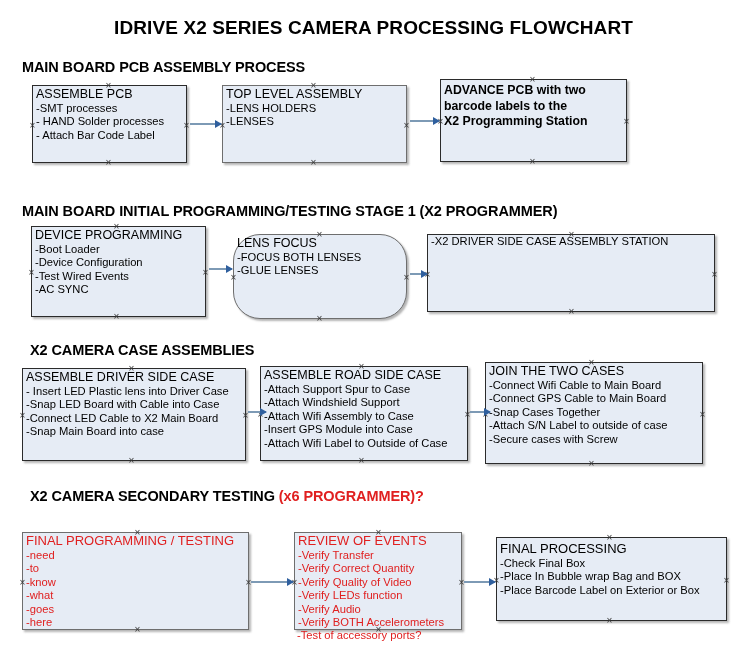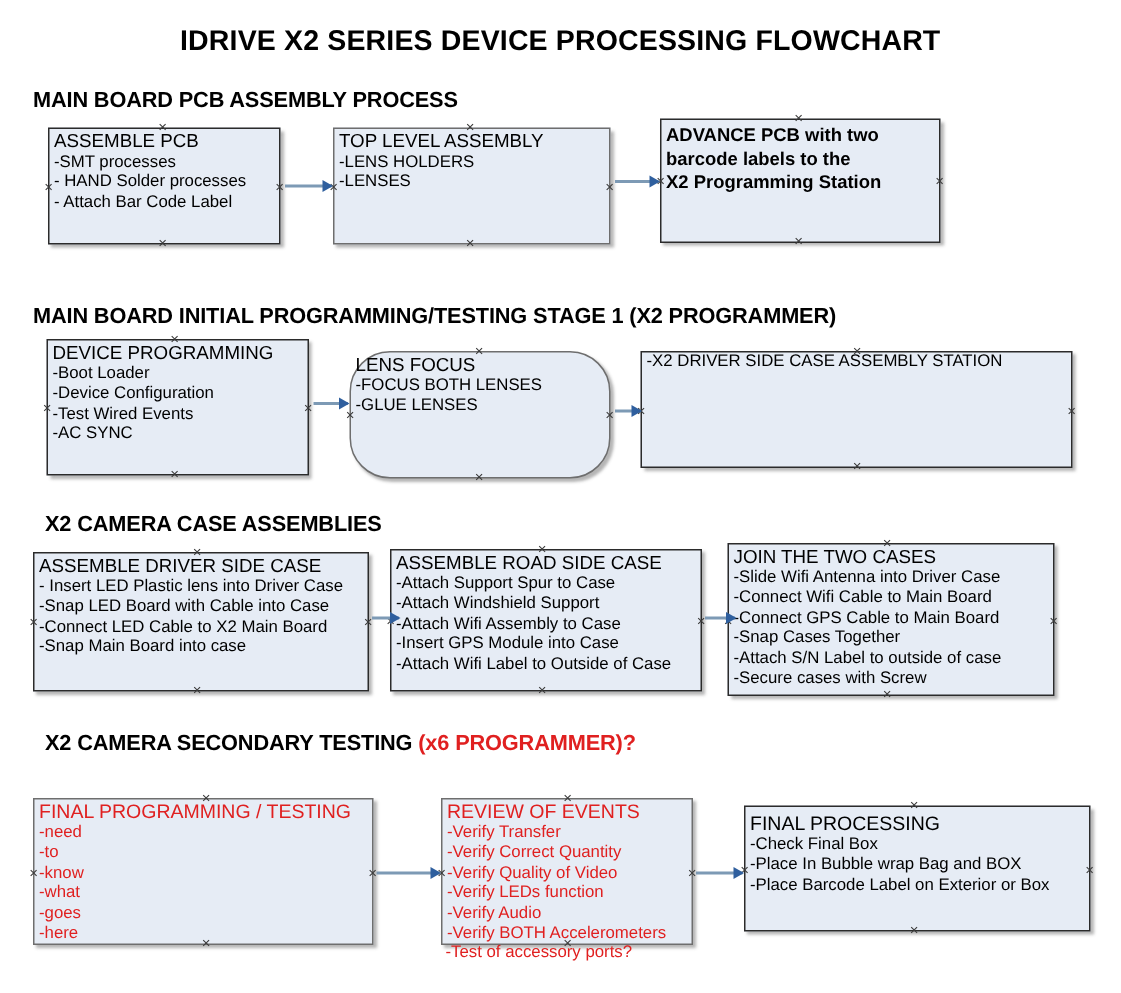--- a/index.html
+++ b/index.html
@@ -123,21 +123,21 @@
     font-family: "Liberation Sans", sans-serif;
     pointer-events: none;
   }
   .handle::before { content: "\00D7"; }
 </style>
 </head>
 <body>
 
 <div id="canvas">
 
-  <div class="doc-title">IDRIVE X2  SERIES DEVICE PROCESSING FLOWCHART</div>
+  <div class="doc-title">IDRIVE X2  SERIES CAMERA PROCESSING FLOWCHART</div>
 
   <div class="section-header" style="left:22px; top:59px;">
     <span>MAIN BOARD PCB ASSEMBLY PROCESS</span>
   </div>
 
   <div class="pbox" style="left:32px; top:85px; width:155px; height:78px;">
     <div class="btitle">ASSEMBLE PCB</div>
     <div class="bline">-SMT processes</div>
     <div class="bline">- HAND Solder processes</div>
     <div class="bline">- Attach Bar Code Label</div>
@@ -231,21 +231,20 @@
     <div class="bline">-Insert GPS Module into Case</div>
     <div class="bline">-Attach Wifi Label to Outside of Case</div>
     <div class="handle" style="left:96px; top:-5px;"></div>
     <div class="handle" style="left:96px; bottom:-5px;"></div>
     <div class="handle" style="left:-5px; top:43px;"></div>
     <div class="handle" style="right:-5px; top:43px;"></div>
   </div>
 
   <div class="pbox" style="left:485px; top:362px; width:218px; height:102px;">
     <div class="btitle">JOIN THE TWO CASES</div>
-    <div class="bline">-Slide Wifi Antenna into Driver Case</div>
     <div class="bline">-Connect Wifi Cable to Main Board</div>
     <div class="bline">-Connect GPS Cable to Main Board</div>
     <div class="bline">-Snap Cases Together</div>
     <div class="bline">-Attach S/N Label to outside of case</div>
     <div class="bline">-Secure cases with Screw</div>
     <div class="handle" style="left:101px; top:-5px;"></div>
     <div class="handle" style="left:101px; bottom:-5px;"></div>
     <div class="handle" style="left:-5px; top:47px;"></div>
     <div class="handle" style="right:-5px; top:47px;"></div>
   </div>

